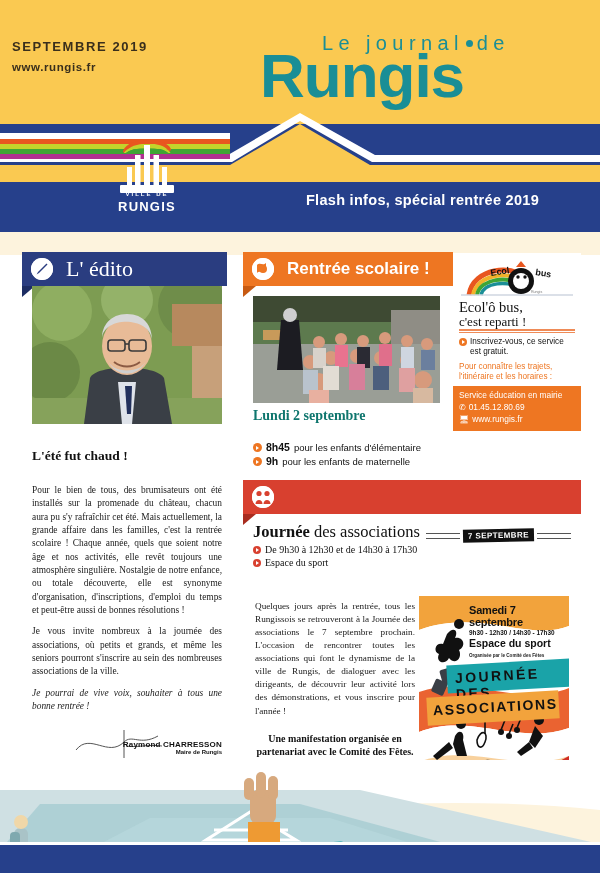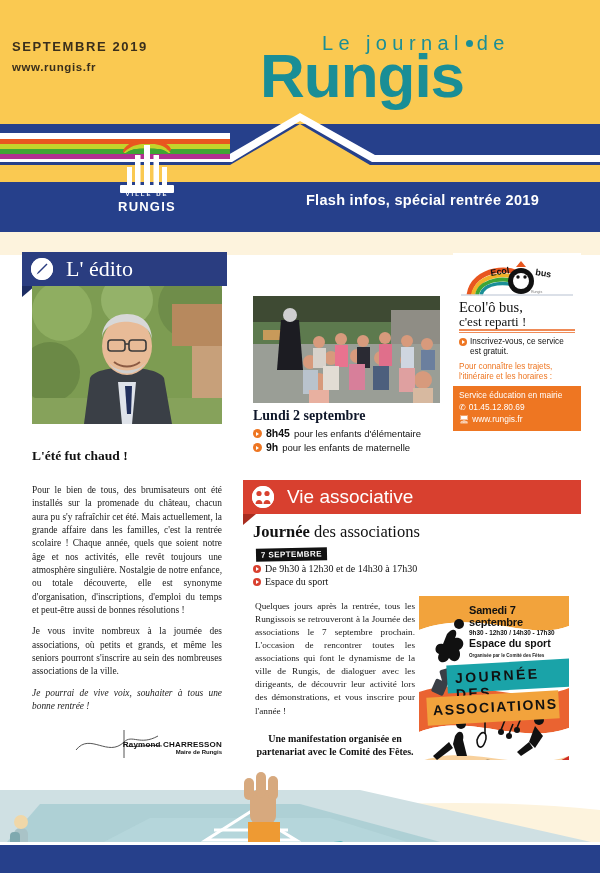--- a/index.html
+++ b/index.html
@@ -64,21 +64,21 @@
   .sign{position:relative;margin-top:14px;height:40px;}
   .sign .scrib{position:absolute;left:42px;top:0;}
   .sign .nm{position:absolute;right:0;top:12px;text-align:right;font-size:8px;font-weight:700;color:#111;letter-spacing:.2px;}
   .sign .nm small{display:block;font-size:6px;font-weight:700;letter-spacing:0;}
 
   
   .rentree{position:absolute;left:243px;top:252px;width:338px;}
   .rentree-white{position:absolute;left:0;top:34px;width:338px;height:165px;background:#fff;}
   .rentree-photo{position:absolute;left:10px;top:44px;width:187px;height:107px;overflow:hidden;background:#4c5a3a;}
   .rentree-info{position:absolute;left:10px;top:156px;width:195px;}
-  .r-title{font-family:"Liberation Serif",serif;font-weight:700;font-size:14px;color:#0f172a;margin-bottom:3px;}
+  .r-title{font-family:"Liberation Serif",serif;font-weight:700;font-size:14px;color:#0f766e;margin-bottom:17px;}
   .r-line{display:flex;align-items:baseline;gap:4px;margin-bottom:2px;font-size:9.5px;color:#111;}
   .r-dot{flex:none;width:9px;height:9px;border-radius:50%;background:#ee7622;position:relative;top:1px;}
   .r-dot:after{content:"";position:absolute;left:3px;top:2.5px;border-left:3.2px solid #fff;border-top:2px solid transparent;border-bottom:2px solid transparent;}
   .r-strong{font-weight:700;font-size:10.5px;}
 
   
   .ecolo{position:absolute;left:210px;top:1px;width:128px;}
   .ecolo-white{background:#fff;padding:4px 6px 4px 6px;}
   .rainbow{position:relative;height:40px;margin:2px auto 1px;width:112px;}
   .ec-title{font-family:"Liberation Serif",serif;font-size:14.5px;color:#111;line-height:1.02;}
@@ -91,21 +91,21 @@
   .ec-line .d:after{content:"";position:absolute;left:2.6px;top:2px;border-left:3px solid #fff;border-top:2px solid transparent;border-bottom:2px solid transparent;}
   .ec-orange-txt{color:#ee7622;font-size:8.2px;line-height:1.25;margin-top:4px;}
   .ec-footer{background:#ee7622;color:#fff;padding:4px 6px 5px;font-size:8.4px;line-height:1.42;}
   .ec-footer .fr{display:flex;align-items:center;gap:3px;}
   .ec-footer .gl{font-size:8px;}
 
   
   .vie{position:absolute;left:243px;top:480px;width:338px;}
   .vie-white{position:absolute;left:0;top:34px;width:338px;height:300px;background:#fff;}
   .vie-head{position:absolute;left:10px;top:42px;width:318px;}
-  .j-row{display:flex;align-items:flex-start;gap:6px;flex-direction:column;}
+  .j-row{display:flex;align-items:flex-end;gap:6px;}
   .j-title{font-family:"Liberation Serif",serif;font-size:16.5px;color:#111;white-space:nowrap;}
   .j-title b{font-weight:700;}
   .j-badge{flex:1;display:flex;align-items:center;gap:3px;}
   .j-badge .dash{flex:1;height:4px;border-top:1.2px solid #555;border-bottom:1.2px solid #555;}
   .j-badge .tag{background:#111;color:#fff;font-size:8px;font-weight:700;letter-spacing:.4px;padding:2px 5px;transform:rotate(-1.2deg);white-space:nowrap;}
   .j-line{display:flex;align-items:baseline;gap:4px;font-family:"Liberation Serif",serif;font-size:10px;color:#111;margin-top:2px;}
   .j-dot{flex:none;width:8px;height:8px;border-radius:50%;background:#d8402f;position:relative;top:1px;}
   .j-dot:after{content:"";position:absolute;left:2.6px;top:2px;border-left:3px solid #fff;border-top:2px solid transparent;border-bottom:2px solid transparent;}
   .vie-col{position:absolute;left:12px;top:120px;width:160px;}
   .vie-p{font-family:"Liberation Serif",serif;font-size:9.2px;line-height:1.42;text-align:justify;color:#1a1a1a;}
@@ -237,20 +237,31 @@
         <div class="nm">
           <span>Raymond CHARRESSON</span>
           <small>Maire de Rungis</small>
         </div>
       </div>
     </div>
   </div>
 
   <div class="rentree">
     <div class="rentree-white"></div>
+    <div class="panel-bar orange" style="width:210px">
+      <span class="ico">
+        <svg width="22" height="22" viewBox="0 0 22 22">
+          <circle cx="11" cy="11" r="11" fill="#fff"></circle>
+          <path d="M5,7 C8,4 11,8 14,5 L14,13 C11,16 8,12 5,15 Z" fill="#ee7622"></path>
+          <circle cx="11" cy="11" r="4" fill="#ee7622"></circle>
+        </svg>
+      </span>
+      <span class="lbl bold">Rentrée scolaire !</span>
+      <div class="bar-tail orange"></div>
+    </div>
 
     <div class="rentree-photo">
       <svg width="187" height="107" viewBox="0 0 187 107">
         <rect width="187" height="107" fill="#6f7d5b"></rect>
         <rect y="0" width="187" height="30" fill="#3e4a33"></rect>
         <rect y="26" width="187" height="22" fill="#5d7a4e"></rect>
         <rect x="0" y="48" width="187" height="59" fill="#9a9e96"></rect>
         <rect x="138" y="14" width="49" height="34" fill="#8f8d85"></rect>
         <rect x="10" y="34" width="30" height="10" fill="#c89a5a"></rect>
         <path d="M28,24 L46,24 L50,74 L24,74 Z" fill="#1c1c22"></path>
@@ -352,21 +363,20 @@
     <div class="panel-bar red">
       <span class="ico">
         <svg width="22" height="22" viewBox="0 0 22 22">
           <circle cx="11" cy="11" r="11" fill="#fff"></circle>
           <circle cx="7" cy="7.5" r="2.6" fill="#d8402f"></circle>
             <circle cx="15" cy="7.5" r="2.6" fill="#d8402f"></circle>
           <path d="M3.5,18 C3.5,12.5 10.5,12.5 10.5,18 Z" fill="#d8402f"></path>
           <path d="M11.5,18 C11.5,12.5 18.5,12.5 18.5,18 Z" fill="#d8402f"></path>
         </svg>
       </span>
-      <span class="lbl">Vie associative</span>
       <div class="bar-tail red"></div>
     </div>
 
     <div class="vie-head">
       <div class="j-row">
         <span class="j-title"><b>Journée</b> <span>des associations</span></span>
         <span class="j-badge">
           <span class="dash"></span>
           <span class="tag">7 SEPTEMBRE</span>
           <span class="dash"></span>

